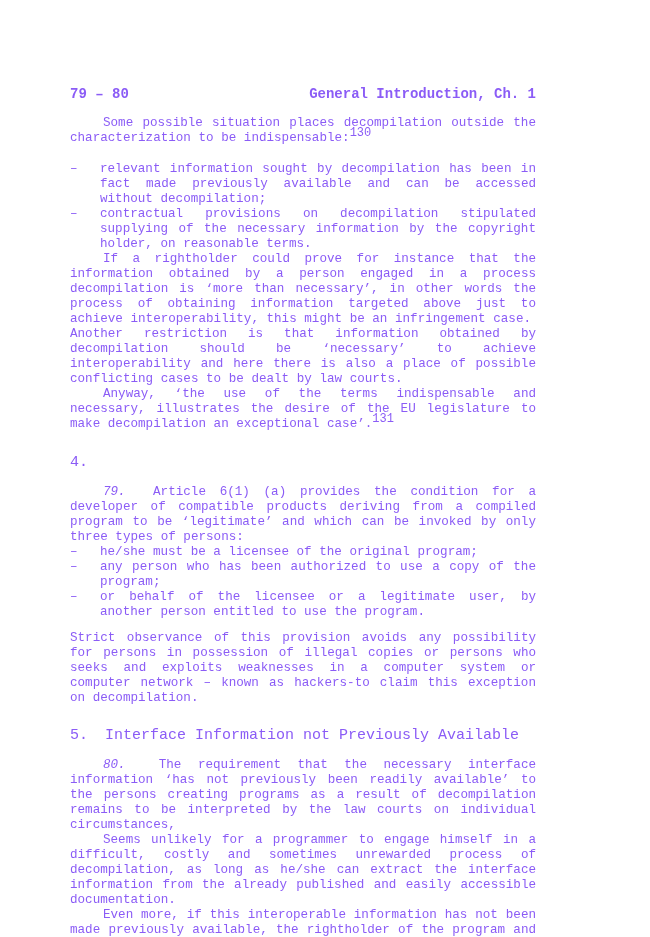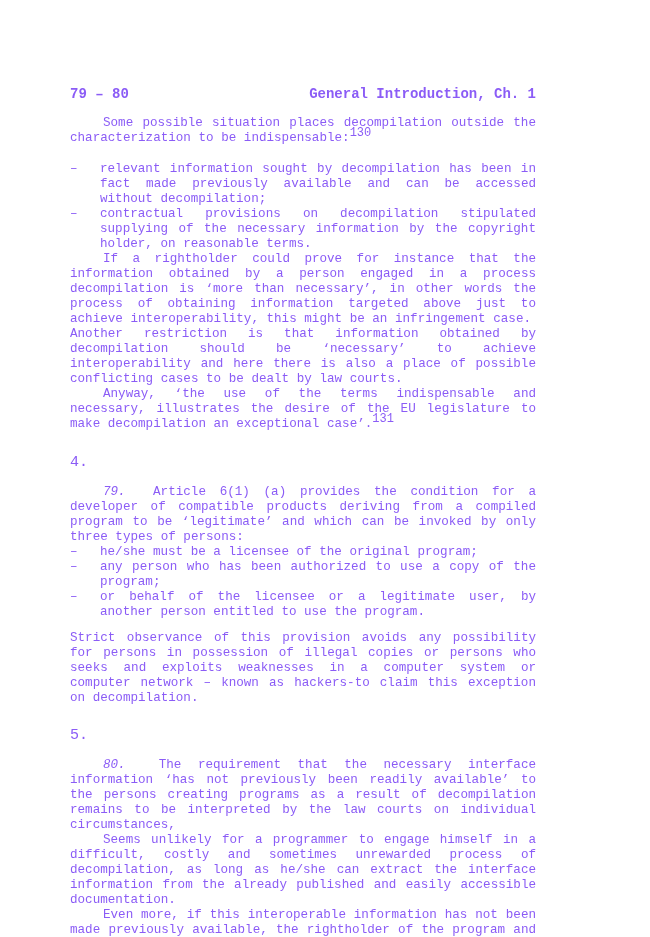--- a/index.html
+++ b/index.html
@@ -147,20 +147,21 @@
       <li>
         <span class="marker">–</span>
         <span class="btext">or behalf of the licensee or a legitimate user, by another person entitled to use the program.</span>
       </li>
     </ul>
 
     <p class="body-para">Strict observance of this provision avoids any possibility for persons in possession of illegal copies or persons who seeks and exploits weaknesses in a computer system or computer network – known as hackers-to claim this exception on decompilation.</p>
 
     <h2 class="section-heading heading-5">
       <span class="sec-num">5.</span>
+      <span>Interface Information not Previously Available</span>
     </h2>
 
     <p class="body-para indent"><span class="para-num">80.</span>&nbsp; <span>The requirement that the necessary interface information ‘has not previously been readily available’ to the persons creating programs as a result of decompilation remains to be interpreted by the law courts on individual circumstances,</span></p>
     <p class="body-para indent">Seems unlikely for a programmer to engage himself in a difficult, costly and sometimes unrewarded process of decompilation, as long as he/she can extract the interface information from the already published and easily accessible documentation.</p>
     <p class="body-para indent">Even more, if this interoperable information has not been made previously available, the rightholder of the program and the interested person in developing an</p>
 
 
     <div class="page-number">74</div>
 
   </div>

